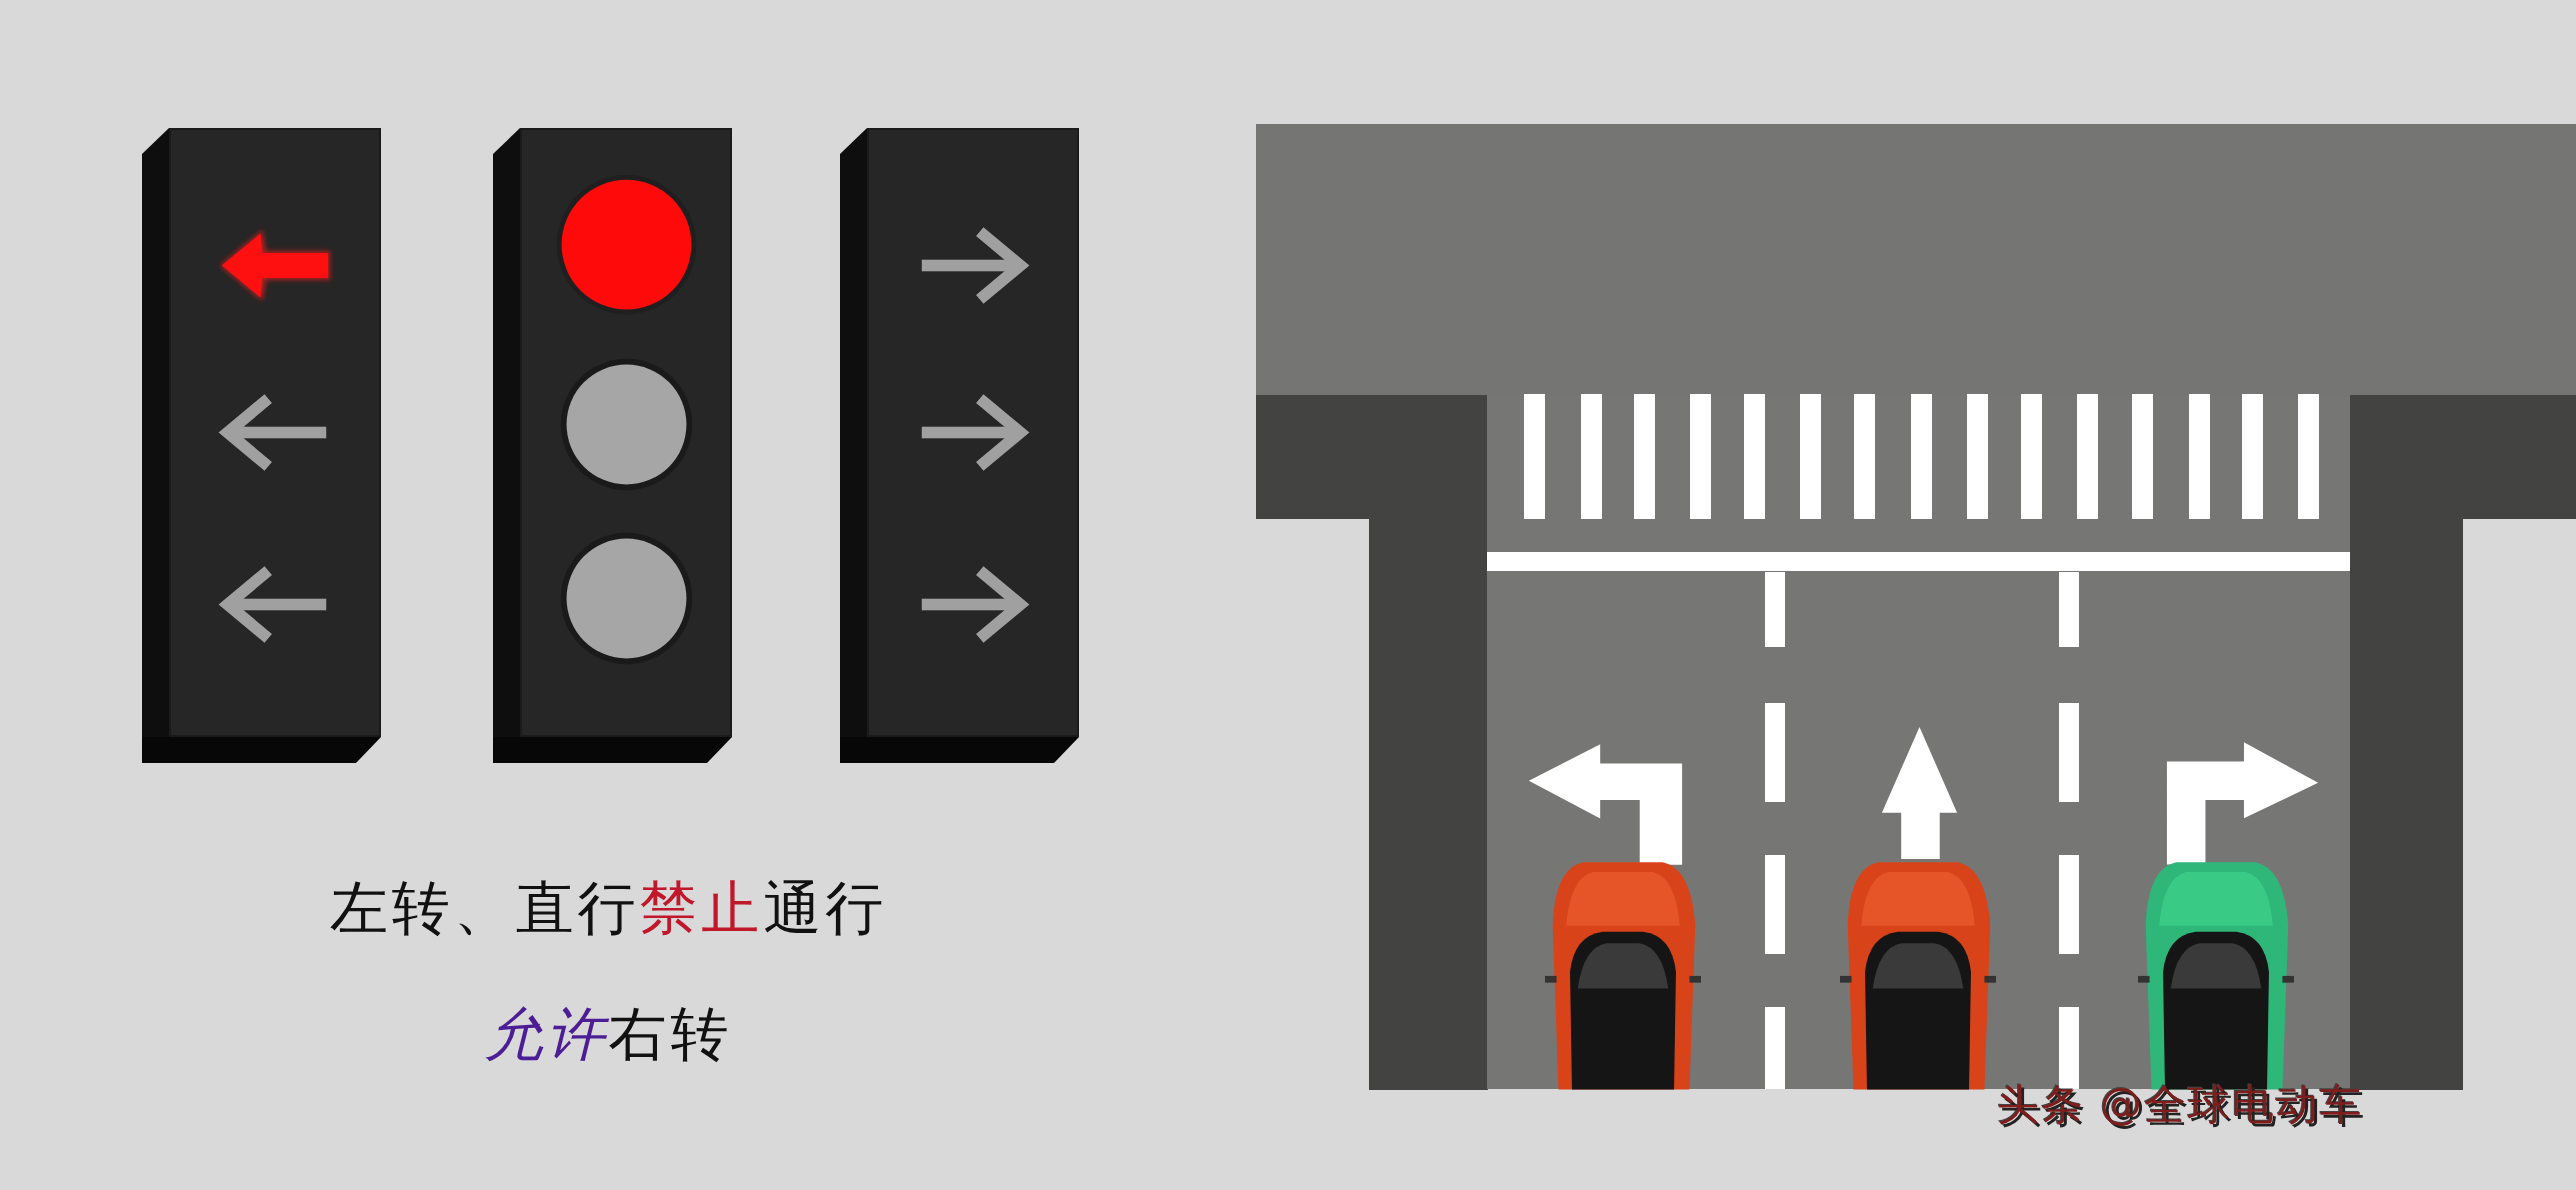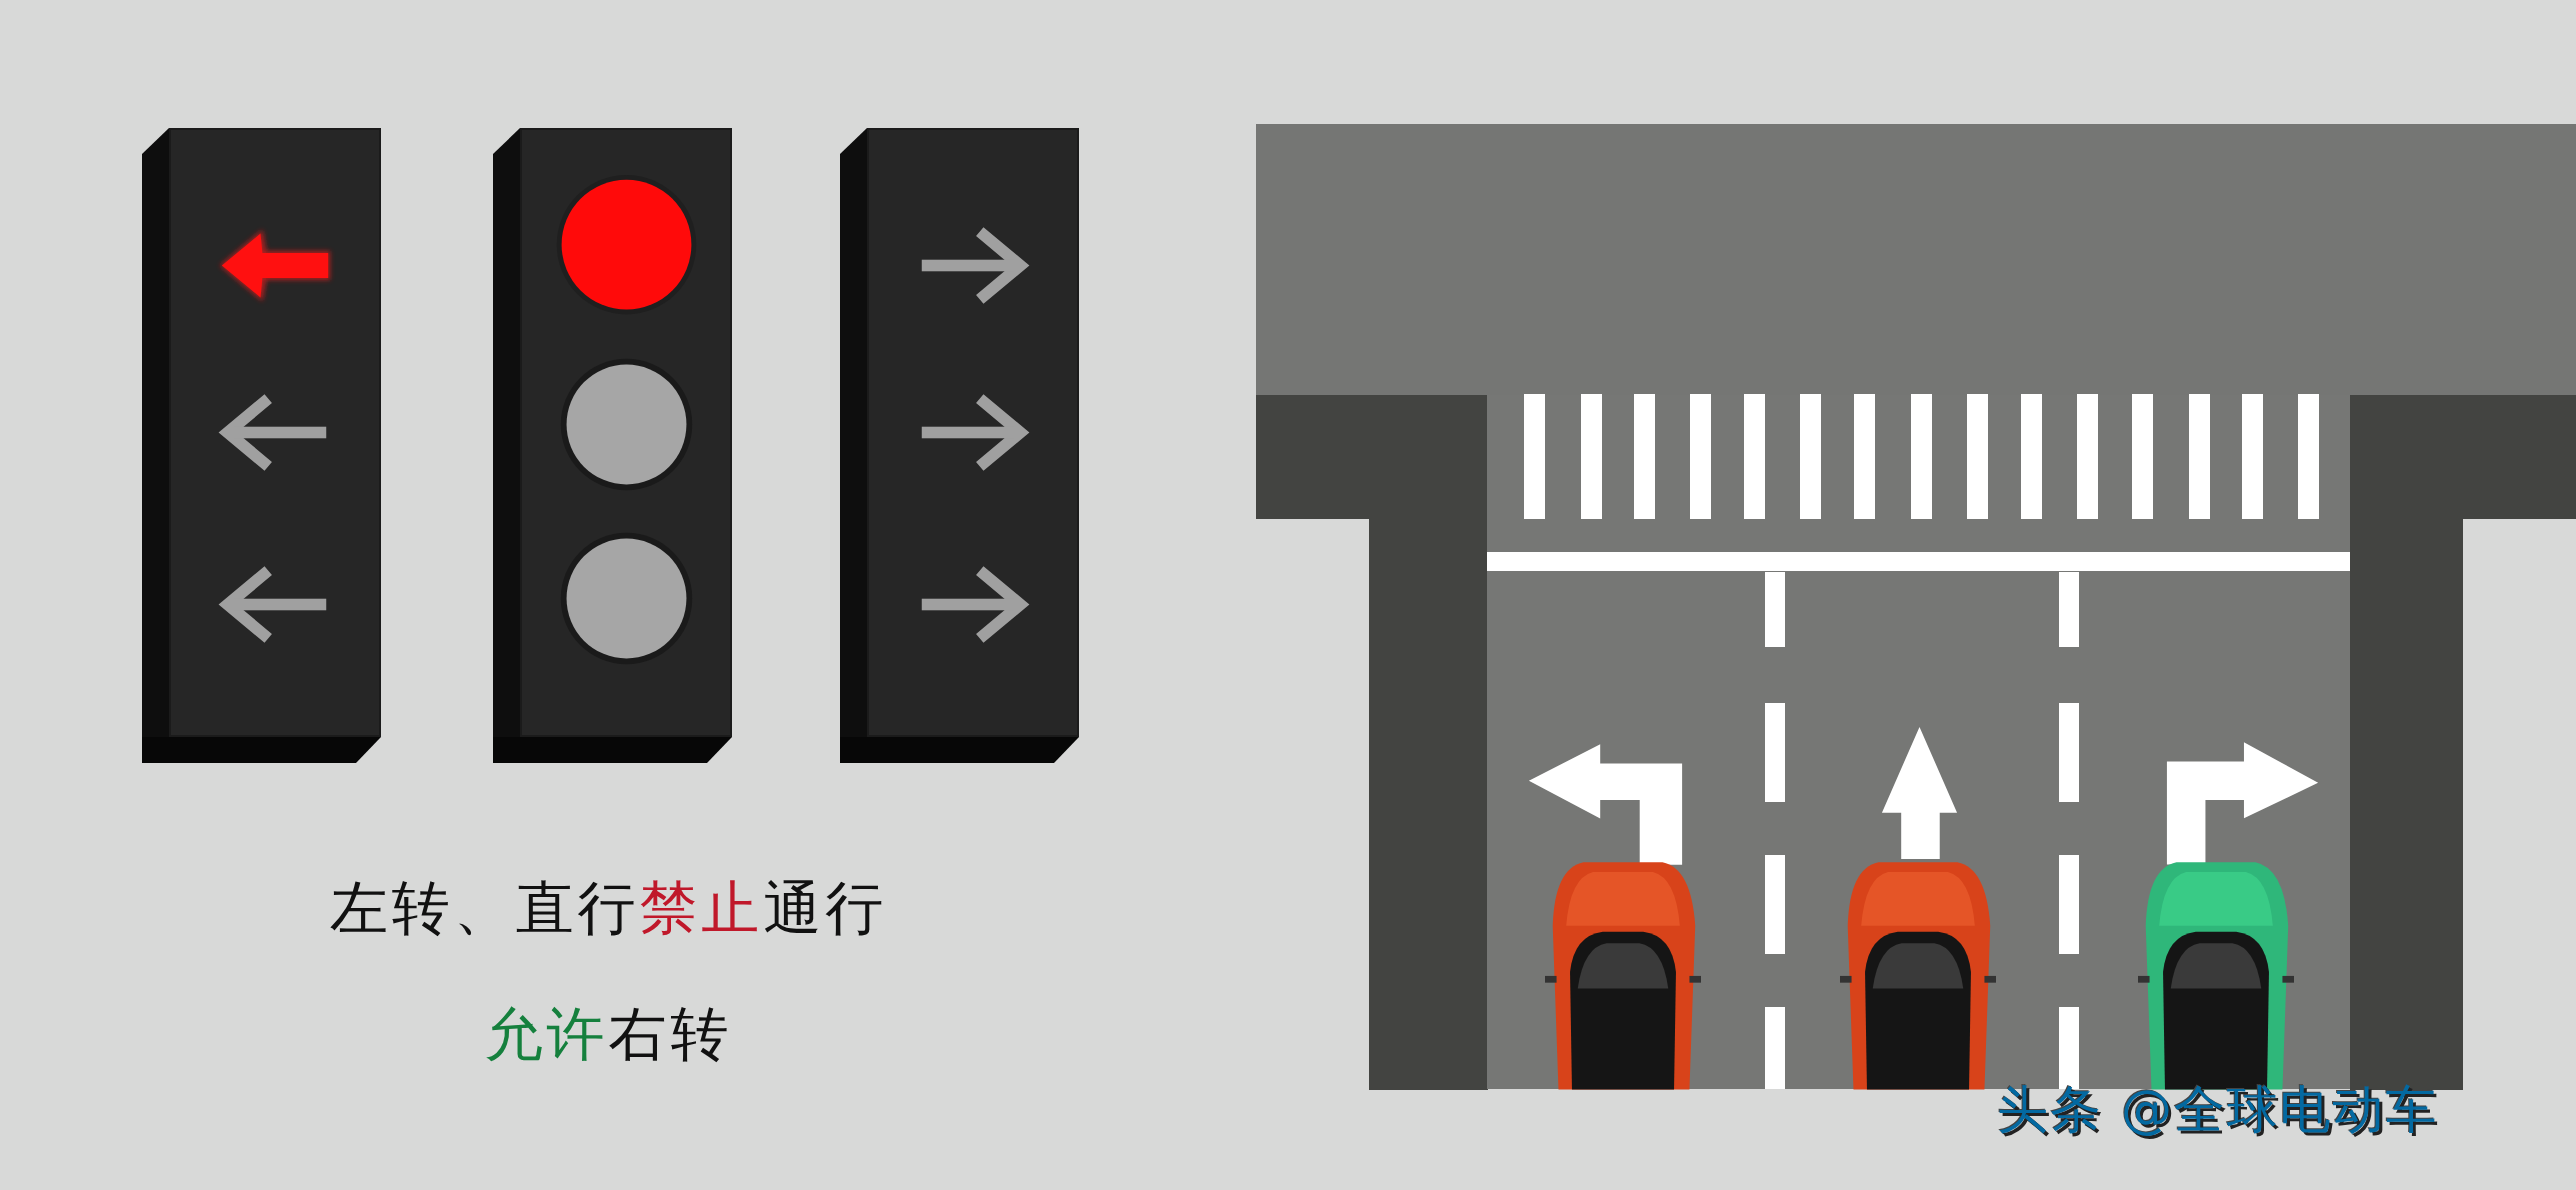--- a/index.html
+++ b/index.html
@@ -34,36 +34,36 @@
   }
   .lamp-slot { position: absolute; left: 27px; width: 212px; height: 145px; display: flex; align-items: center; justify-content: center; }
   .lamp-slot svg { display: block; }
 
   
   .caption {
     position: absolute; left: 0; width: 1217px; text-align: center;
     font-size: 58px; line-height: 1; color: #111; letter-spacing: 3.9px;
   }
   .caption .red { color: #c0182a; }
-  .caption .green { color: #15803d; }
+  .caption .green { color: #4c1d95; font-style: italic; }
 
   
   .road-h { position: absolute; left: 1256px; top: 124px; width: 1320px; height: 271px; background: #757674; }
   .wall { position: absolute; background: #434441; }
   .lane-area { position: absolute; left: 1487px; top: 395px; width: 863px; height: 694px; background: #767775; }
   .stripe { position: absolute; top: 394px; width: 21px; height: 125px; background: #ffffff; }
   .stop-line { position: absolute; left: 1487px; top: 552px; width: 863px; height: 19.3px; background: #ffffff; }
   .dash { position: absolute; width: 20px; background: #ffffff; }
   .arrow { position: absolute; }
 
   .car { position: absolute; top: 858px; width: 156px; height: 232px; }
 
   .watermark {
     position: absolute; left: 1997px; top: 1084px;
-    font-size: 51px; color: #0369a1; line-height: 1;
+    font-size: 42px; color: #7f1d1d; line-height: 1;
     text-shadow: 2.9px 2.9px 0 #222, -1px -1px 0 #444;
     letter-spacing: 1.9px; white-space: nowrap;
   }
 </style>
 </head>
 <body>
 
 <div class="signal" style="left:142px;">
   <div class="bevel-top"></div>
   <div class="side"></div>

